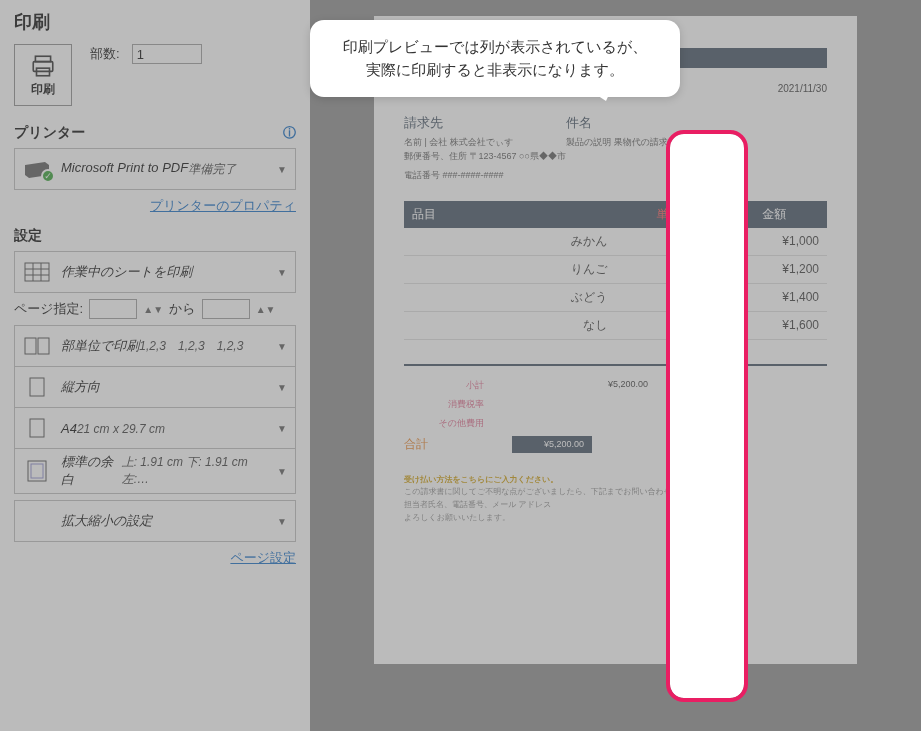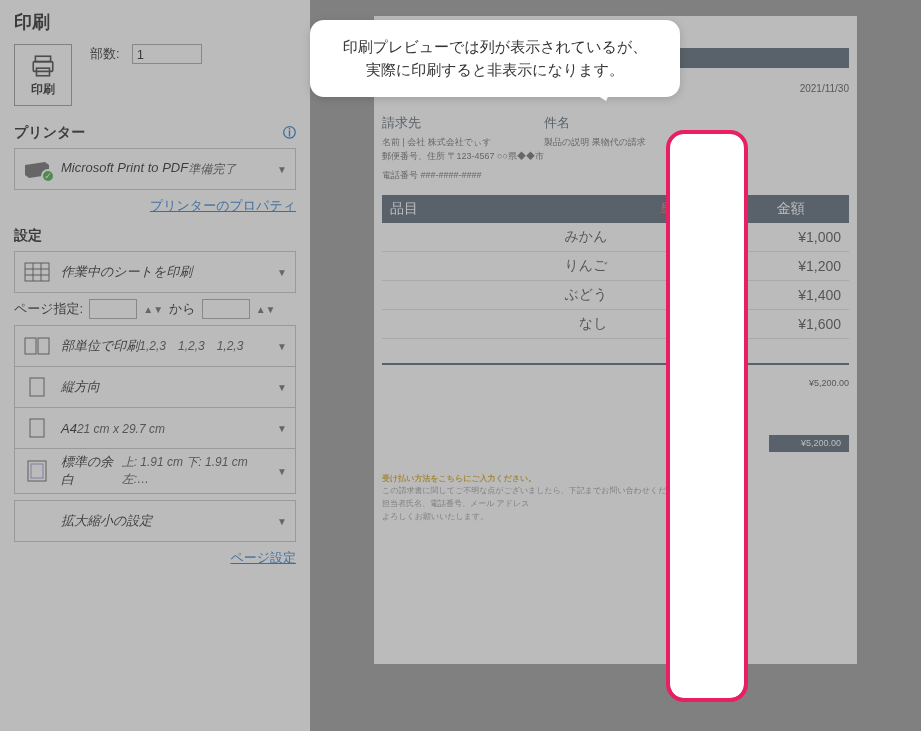--- a/index.html
+++ b/index.html
@@ -22,40 +22,40 @@
     .setting-icon { width: 28px; height: 24px; flex-shrink: 0; display: flex; align-items: center; justify-content: center; }
     .setting-text { flex: 1; display: flex; flex-direction: row; font-style: italic; }
     .setting-title { font-size: 13px; }
     .setting-sub { font-size: 12px; color: #333; margin-top: 1px; }
     .dropdown-arrow { font-size: 10px; color: #555; }
     .link-right { text-align: right; margin-top: 6px; }
     .link { color: #0a66c2; text-decoration: underline; font-size: 13px; cursor: pointer; }
     .page-spec-row { display: flex; align-items: center; gap: 6px; margin: 6px 0; font-size: 13px; }
     .page-spec-row input { width: 48px; height: 20px; border: 1px solid #999; }
     .preview-area { flex: 1; background: #888; display: flex; justify-content: center; padding: 16px 0; position: relative; }
-    .preview-page { width: 483px; height: 648px; background: #fff; position: relative; padding: 32px 8px; font-size: 10px; color: #333; }
+    .preview-page { width: 483px; height: 648px; background: #fff; position: relative; padding: 32px 30px; font-size: 10px; color: #333; }
     .inv-bar { background: #3a4a5c; height: 20px; margin-bottom: 10px; }
     .inv-title { color: #3a4a5c; font-size: 15px; font-weight: bold; }
     .inv-date { text-align: right; font-size: 10px; margin-top: -14px; }
     .inv-section { margin-top: 20px; display: flex; justify-content: flex-start; }
     .inv-left { }
     .inv-left-title { color: #3a4a5c; font-size: 13px; margin-bottom: 4px; }
     .inv-small { font-size: 9px; color: #555; line-height: 1.5; }
     .inv-right-title { color: #3a4a5c; font-size: 13px; margin-bottom: 4px; }
-    .inv-table { width: 100%; border-collapse: collapse; margin-top: 12px; font-size: 14px; }
+    .inv-table { width: 100%; border-collapse: collapse; margin-top: 18px; font-size: 12px; }
     .inv-table thead { background: #3a4a5c; color: #fff; }
     .inv-table th { padding: 5px 8px; font-weight: normal; text-align: center; }
     .inv-table td { padding: 5px 8px; border-bottom: 1px solid #ddd; }
     .inv-table th:first-child { text-align: left; }
     .inv-table td:first-child { text-align: right; }
     .inv-table td.price { color: #d00; text-align: right; }
     .inv-table td.amount { text-align: right; }
     .inv-table th.price-h { color: #f55; }
     .inv-totals { margin-top: 24px; border-top: 2px solid #3a4a5c; padding-top: 10px; }
-    .inv-total-row { display: flex; justify-content: flex-end; gap: 40px; font-size: 9px; padding: 3px 0; }
+    .inv-total-row { display: flex; gap: 84px; font-size: 9px; padding: 3px 0; }
     .inv-total-label { color: #d68; width: 80px; text-align: right; }
     .inv-total-val { width: 80px; text-align: right; }
     .inv-grand { background: #3a4a5c; color: #fff; padding: 3px 8px; }
     .inv-grand-label { color: #e67e22; font-size: 12px; }
     .inv-notes { margin-top: 18px; font-size: 8px; color: #888; line-height: 1.6; }
     .inv-note-yellow { color: #c90; font-weight: bold; }
     .highlight-box { position: absolute; border: 4px solid #e91e63; border-radius: 18px; top: 130px; left: 666px; width: 82px; height: 572px; z-index: 3; pointer-events: none; }
     .highlight-fill { position: absolute; top: 134px; left: 670px; width: 74px; height: 564px; background: #fff; z-index: 2; pointer-events: none; border-radius: 14px; }
     .callout { position: absolute; top: 20px; left: 310px; width: 370px; background: #fff; border-radius: 14px; padding: 16px 24px; z-index: 5; text-align: center; font-size: 15px; color: #333; line-height: 1.5; box-shadow: 0 2px 8px rgba(0,0,0,0.15); }
     .callout::after { content: ''; position: absolute; bottom: -18px; right: 60px; border: 14px solid transparent; border-top-color: #fff; transform: skewX(28deg); }

